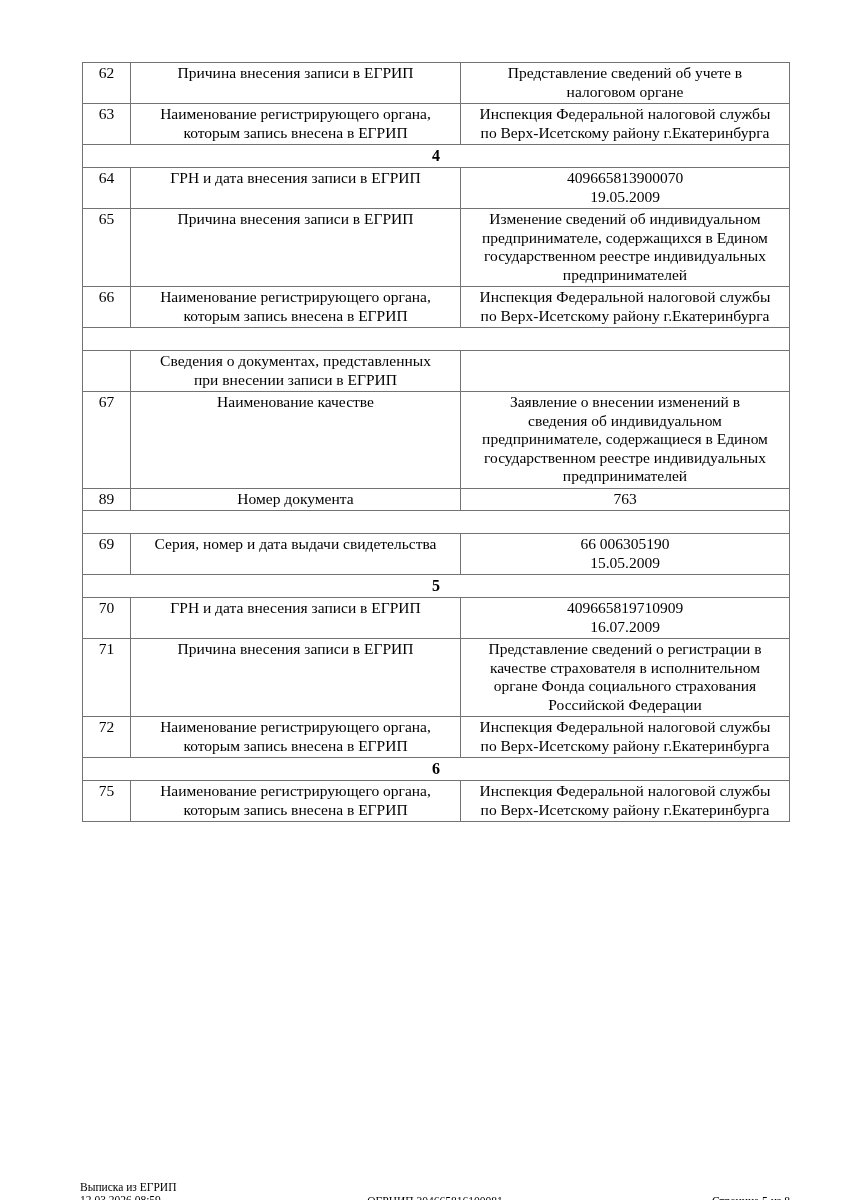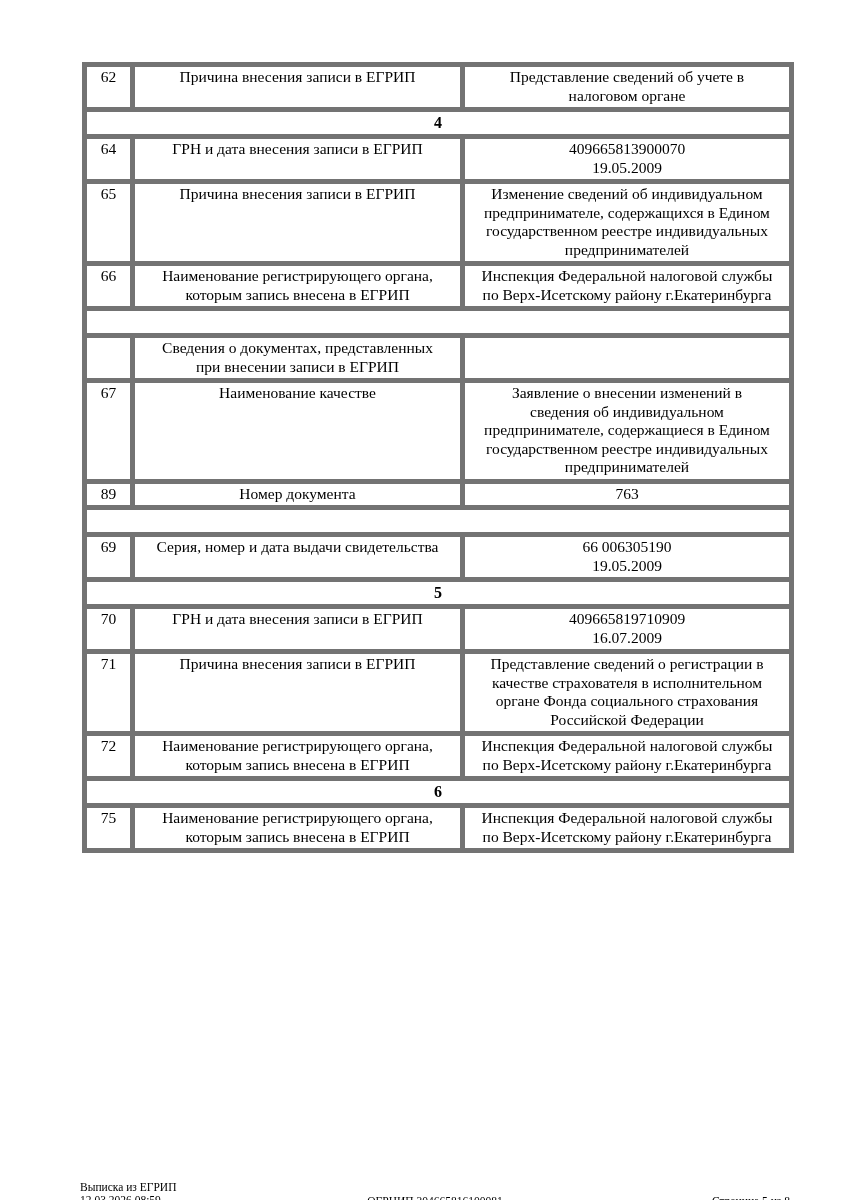--- a/index.html
+++ b/index.html
@@ -21,21 +21,21 @@
     position: absolute;
     left: 82px;
     top: 62px;
     width: 707px;
     border-collapse: collapse;
     table-layout: fixed;
     font-size: 15.5px;
     line-height: 18.5px;
   }
   table.registry-table td {
-    border: 5px solid #737373;
+    border: 1px solid #737373;
     vertical-align: top;
     padding: 1px 3px 2px 3px;
     white-space: pre-line;
     overflow: hidden;
     text-align: center;
   }
   td.cell-num {
     text-align: center;
     padding-left: 0;
     padding-right: 0;
@@ -91,20 +91,27 @@
       <col style="width:329px">
     </colgroup>
     <tbody>
         <tr>
           <td class="cell-num">62</td>
           <td class="cell-label">Причина внесения записи в ЕГРИП</td>
           <td class="cell-value">Представление сведений об учете в
 налоговом органе</td>
         </tr>
         <tr>
+          <td class="cell-num">63</td>
+          <td class="cell-label">Наименование регистрирующего органа,
+которым запись внесена в ЕГРИП</td>
+          <td class="cell-value">Инспекция Федеральной налоговой службы
+по Верх-Исетскому району г.Екатеринбурга</td>
+        </tr>
+        <tr>
           <td class="cell-section" colspan="3">4</td>
         </tr>
         <tr>
           <td class="cell-num">64</td>
           <td class="cell-label">ГРН и дата внесения записи в ЕГРИП</td>
           <td class="cell-value">409665813900070
 19.05.2009</td>
         </tr>
         <tr>
           <td class="cell-num">65</td>
@@ -144,21 +151,21 @@
           <td class="cell-label">Номер документа</td>
           <td class="cell-value">763</td>
         </tr>
         <tr>
           <td class="cell-spacer" colspan="3"></td>
         </tr>
         <tr>
           <td class="cell-num">69</td>
           <td class="cell-label">Серия, номер и дата выдачи свидетельства</td>
           <td class="cell-value">66 006305190
-19.05.2009</td>
+15.05.2009</td>
         </tr>
         <tr>
           <td class="cell-section" colspan="3">5</td>
         </tr>
         <tr>
           <td class="cell-num">70</td>
           <td class="cell-label">ГРН и дата внесения записи в ЕГРИП</td>
           <td class="cell-value">409665819710909
 16.07.2009</td>
         </tr>

